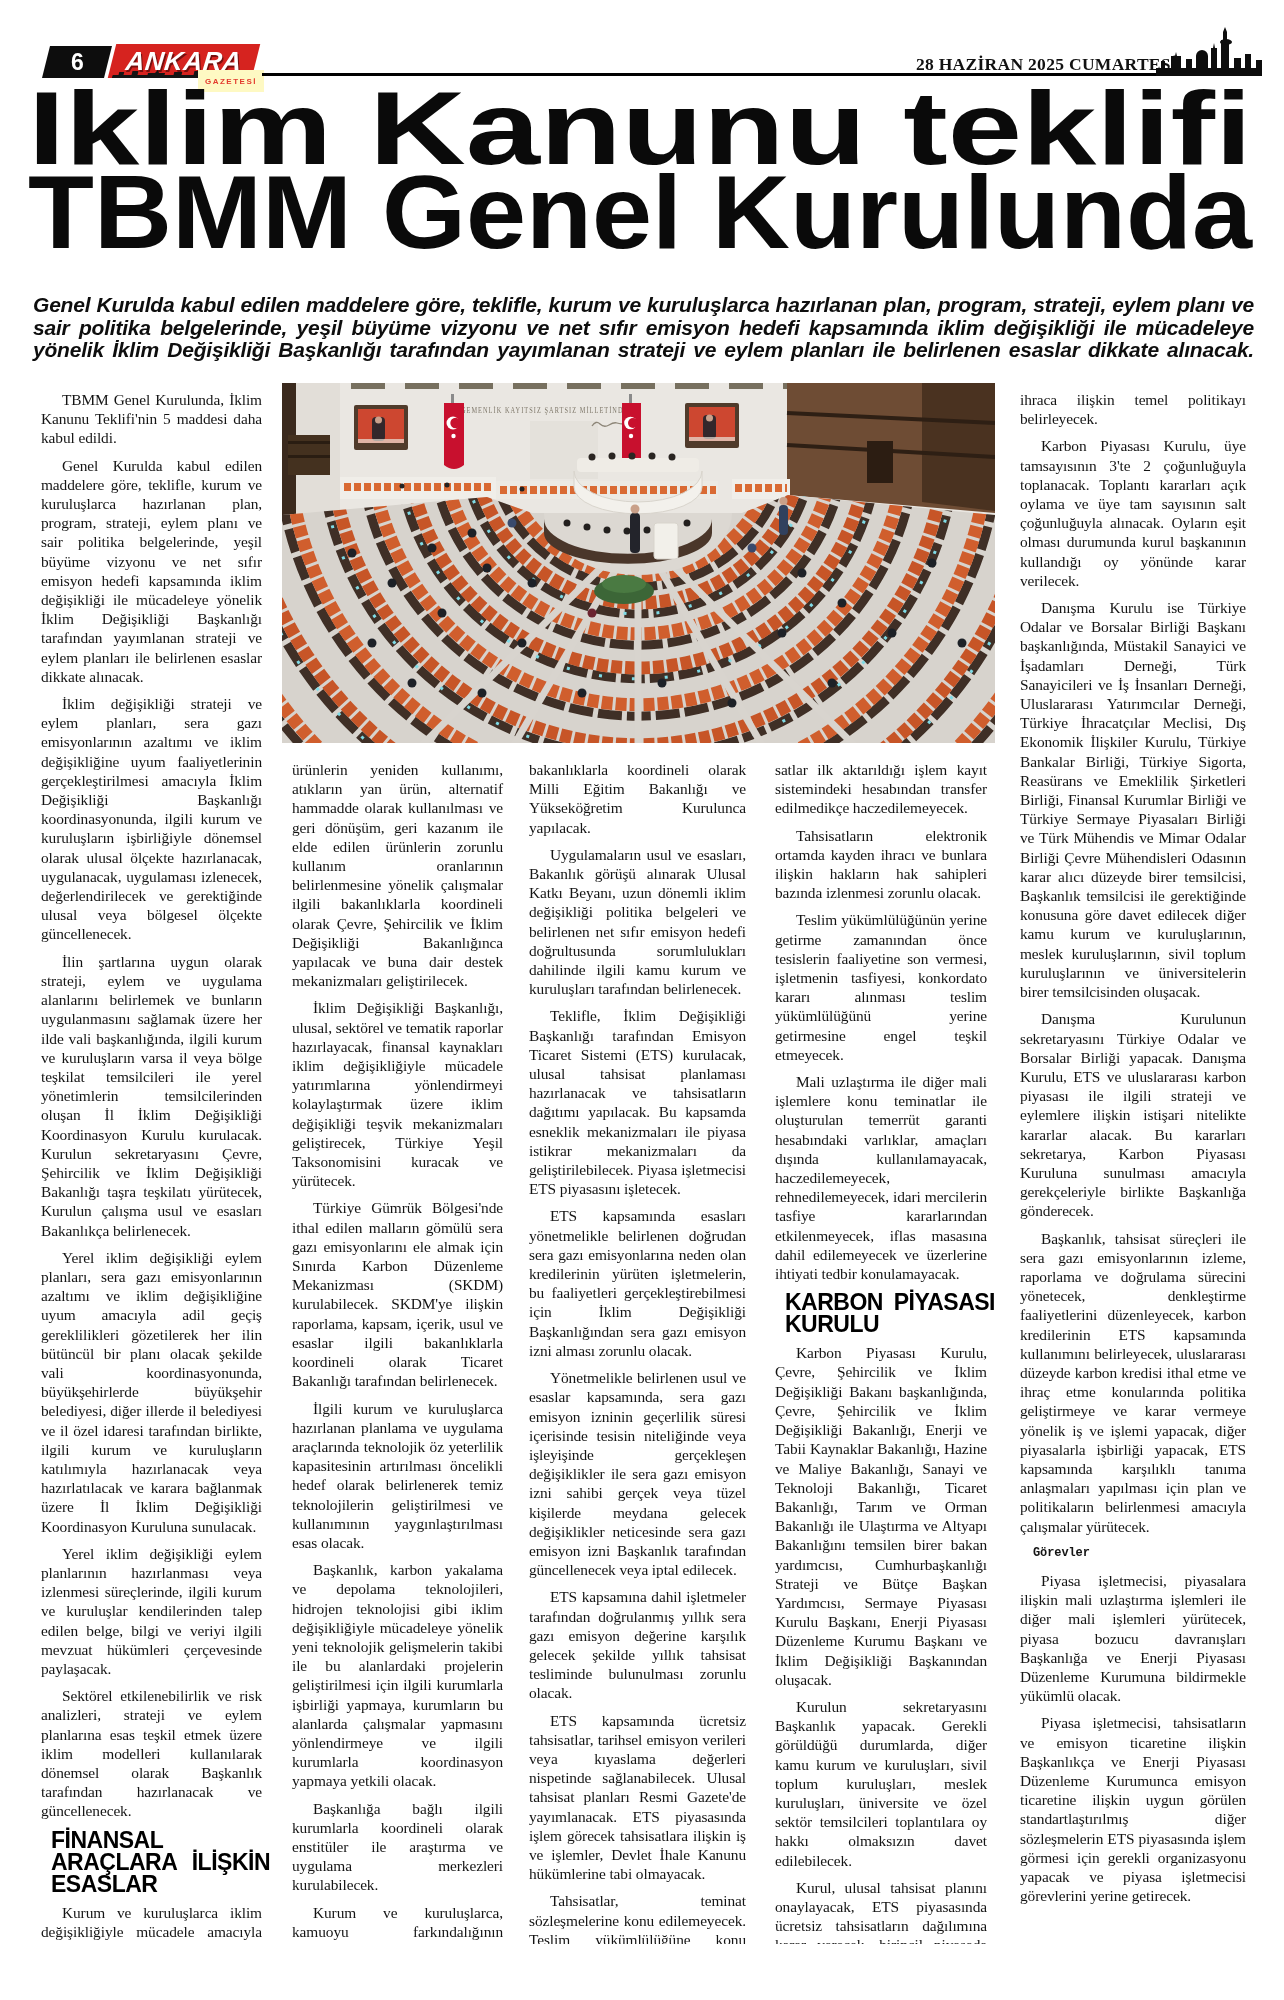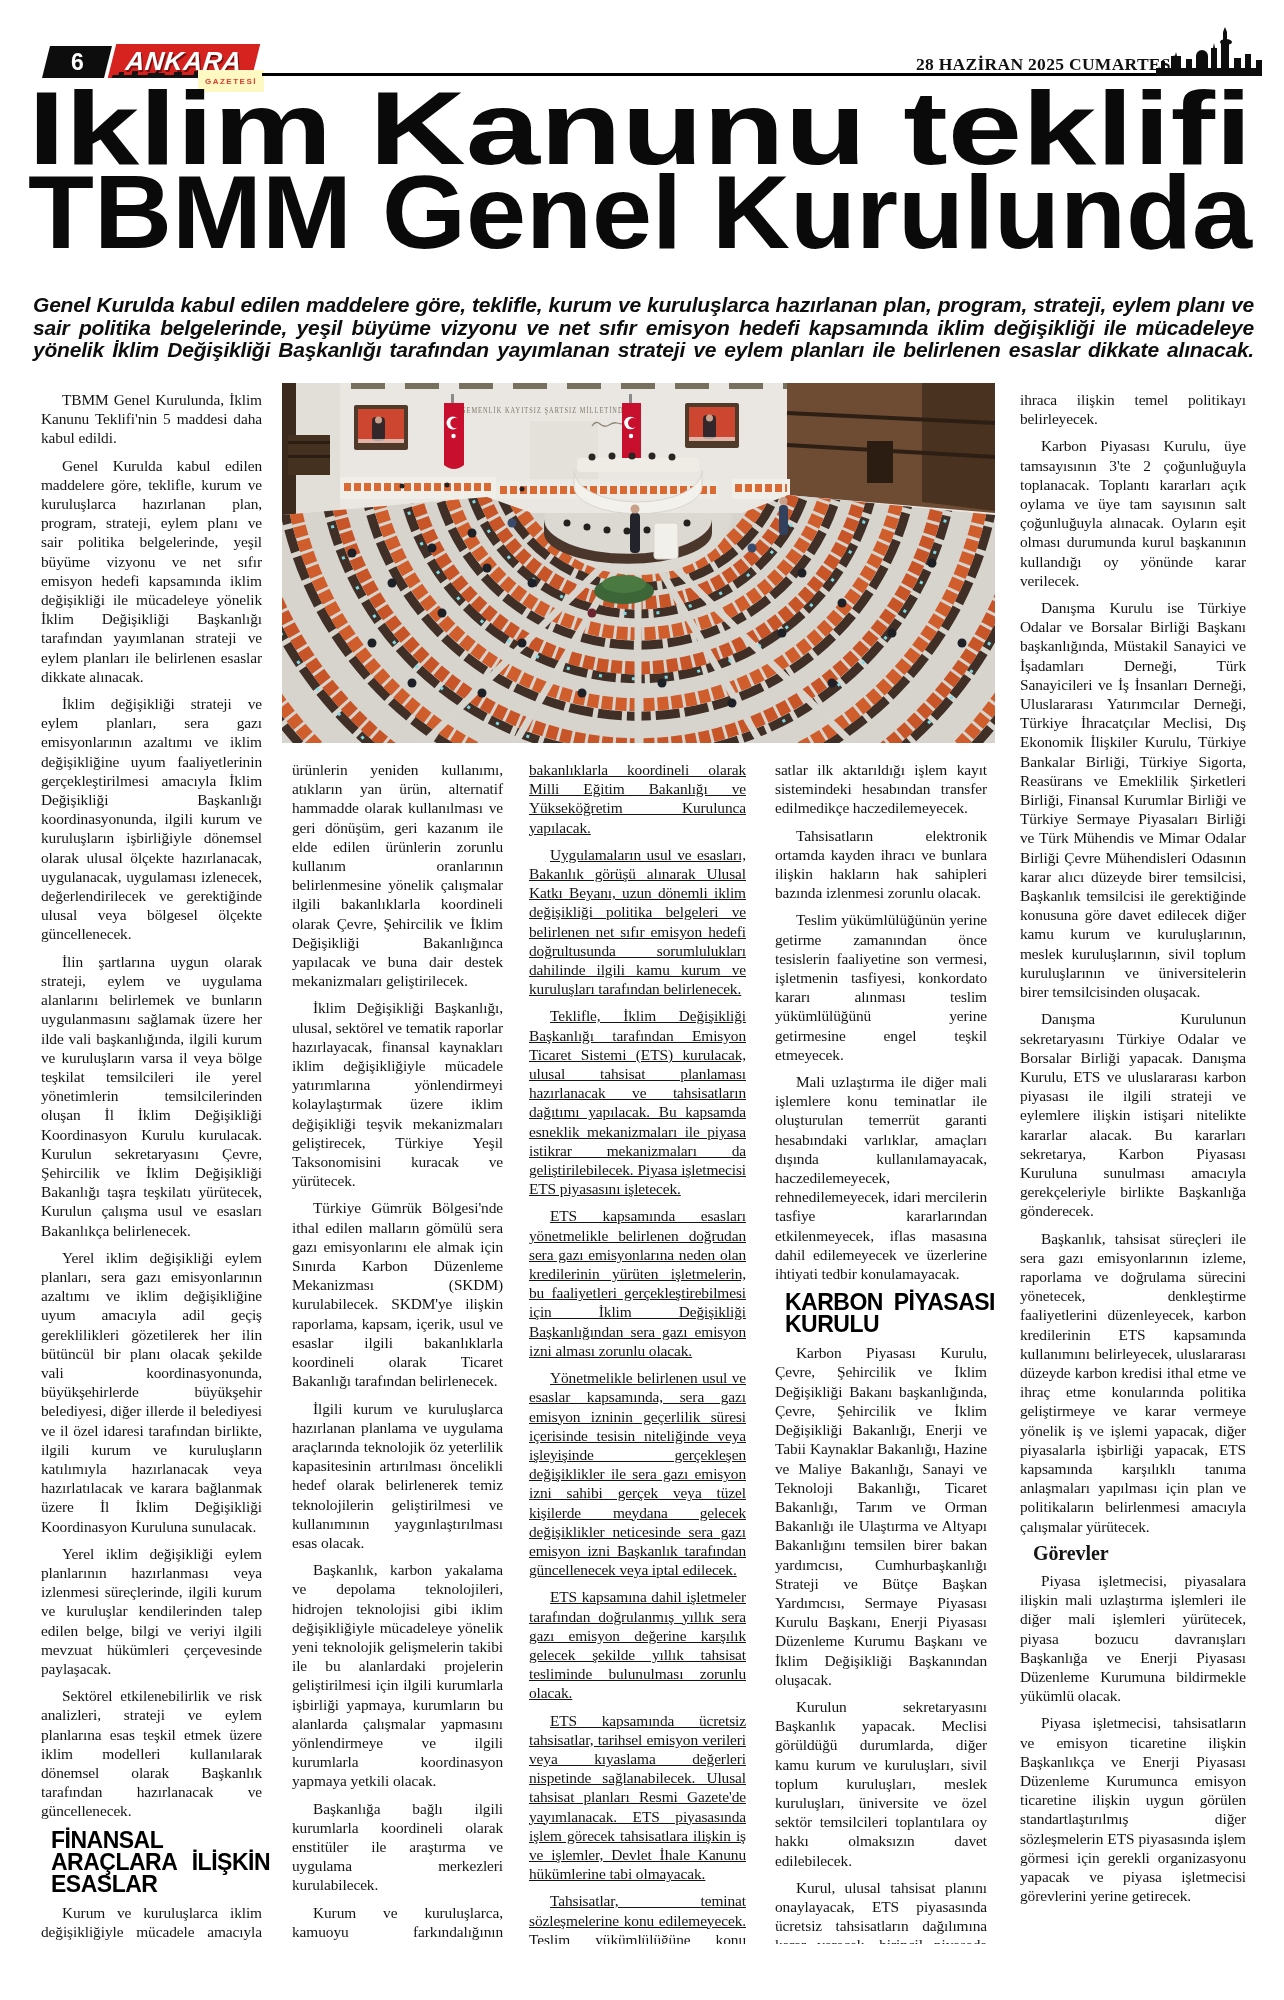--- a/index.html
+++ b/index.html
@@ -28,24 +28,24 @@
        text-align:justify;text-align-last:justify;color:#0e0e0e;}
   
   .photo{position:absolute;left:282px;top:383px;width:713px;height:360px;}
   
   .col{position:absolute;text-align:justify;font-size:15.4px;line-height:19.2px;
        letter-spacing:-.1px;overflow:hidden;}
   .bp{margin:8px;text-indent:21px;}
   .bp.cont{text-indent:0;}
   .subhead{font-family:"Liberation Sans",sans-serif;font-size:23px;line-height:22px;
        font-weight:bold;letter-spacing:-.5px;margin:7px 0 4px;padding-left:18px;color:#000;}
-  .runhead{font-weight:bold;margin:2px 0;text-indent:21px;font-size:20px;}
+  .runhead{font-weight:bold;margin:2px 0;text-indent:21px;font-size:12px;font-family:Liberation Mono, monospace;}
   #col1{left:33px;top:382px;width:237px;height:1562px;}
   #col2{left:284px;top:752px;width:227px;height:1192px;}
-  #col3{left:521px;top:752px;width:233px;height:1192px;text-decoration:underline;}
+  #col3{left:521px;top:752px;width:233px;height:1192px;}
   #col4{left:767px;top:752px;width:228px;height:1192px;}
   #col5{left:1012px;top:382px;width:242px;height:1566px;}
 </style>
 </head>
 <body>
 
 <div class="hdr-pagenum">
   <span>6</span>
 </div>
 <div class="hdr-brand">
@@ -267,21 +267,21 @@
     <p class="bp">ETS kapsamında ücretsiz tahsisatlar, tarihsel emisyon verileri veya kıyaslama değerleri nispetinde sağlanabilecek. Ulusal tahsisat planları Resmi Gazete'de yayımlanacak. ETS piyasasında işlem görecek tahsisatlara ilişkin iş ve işlemler, Devlet İhale Kanunu hükümlerine tabi olmayacak.</p>
     <p class="bp">Tahsisatlar, teminat sözleşmelerine konu edilemeyecek. Teslim yükümlülüğüne konu ücretsiz tahsi-</p>
   </div>
 <div id="col4" class="col">
     <p class="bp cont">satlar ilk aktarıldığı işlem kayıt sistemindeki hesabından transfer edilmedikçe haczedilemeyecek.</p>
     <p class="bp">Tahsisatların elektronik ortamda kayden ihracı ve bunlara ilişkin hakların hak sahipleri bazında izlenmesi zorunlu olacak.</p>
     <p class="bp">Teslim yükümlülüğünün yerine getirme zamanından önce tesislerin faaliyetine son vermesi, işletmenin tasfiyesi, konkordato kararı alınması teslim yükümlülüğünü yerine getirmesine engel teşkil etmeyecek.</p>
     <p class="bp">Mali uzlaştırma ile diğer mali işlemlere konu teminatlar ile oluşturulan temerrüt garanti hesabındaki varlıklar, amaçları dışında kullanılamayacak, haczedilemeyecek, rehnedilemeyecek, idari mercilerin tasfiye kararlarından etkilenmeyecek, iflas masasına dahil edilemeyecek ve üzerlerine ihtiyati tedbir konulamayacak.</p>
     <h3 class="subhead">KARBON PİYASASI KURULU</h3>
     <p class="bp">Karbon Piyasası Kurulu, Çevre, Şehircilik ve İklim Değişikliği Bakanı başkanlığında, Çevre, Şehircilik ve İklim Değişikliği Bakanlığı, Enerji ve Tabii Kaynaklar Bakanlığı, Hazine ve Maliye Bakanlığı, Sanayi ve Teknoloji Bakanlığı, Ticaret Bakanlığı, Tarım ve Orman Bakanlığı ile Ulaştırma ve Altyapı Bakanlığını temsilen birer bakan yardımcısı, Cumhurbaşkanlığı Strateji ve Bütçe Başkan Yardımcısı, Sermaye Piyasası Kurulu Başkanı, Enerji Piyasası Düzenleme Kurumu Başkanı ve İklim Değişikliği Başkanından oluşacak.</p>
-    <p class="bp">Kurulun sekretaryasını Başkanlık yapacak. Meclisi görüldüğü durumlarda, diğer kamu kurum ve kuruluşları, sivil toplum kuruluşları, meslek kuruluşları, üniversite ve özel sektör temsilcileri toplantılara oy hakkı olmaksızın davet edilebilecek.</p>
+    <p class="bp">Kurulun sekretaryasını Başkanlık yapacak. Gerekli görüldüğü durumlarda, diğer kamu kurum ve kuruluşları, sivil toplum kuruluşları, meslek kuruluşları, üniversite ve özel sektör temsilcileri toplantılara oy hakkı olmaksızın davet edilebilecek.</p>
     <p class="bp">Kurul, ulusal tahsisat planını onaylayacak, ETS piyasasında ücretsiz tahsisatların dağılımına karar verecek, birincil piyasada satışa sunulacak tahsisat miktarını tespit edecek, ETS kapsamında hangi oranda denkleştirme işlemlerinin kullanılabileceğine karar verecek, ETS ile ilgili plan, politika, strateji ve eylemleri belirleyecek, uluslararası karbon piyasasına konu olacak sektör, proje ve faaliyetleri tespit edecek, ilgili sınırlamaları, ithal ve</p>
   </div>
 <div id="col5" class="col">
     <p class="bp cont">ihraca ilişkin temel politikayı belirleyecek.</p>
     <p class="bp">Karbon Piyasası Kurulu, üye tamsayısının 3'te 2 çoğunluğuyla toplanacak. Toplantı kararları açık oylama ve üye tam sayısının salt çoğunluğuyla alınacak. Oyların eşit olması durumunda kurul başkanının kullandığı oy yönünde karar verilecek.</p>
     <p class="bp">Danışma Kurulu ise Türkiye Odalar ve Borsalar Birliği Başkanı başkanlığında, Müstakil Sanayici ve İşadamları Derneği, Türk Sanayicileri ve İş İnsanları Derneği, Uluslararası Yatırımcılar Derneği, Türkiye İhracatçılar Meclisi, Dış Ekonomik İlişkiler Kurulu, Türkiye Bankalar Birliği, Türkiye Sigorta, Reasürans ve Emeklilik Şirketleri Birliği, Finansal Kurumlar Birliği ve Türkiye Sermaye Piyasaları Birliği ve Türk Mühendis ve Mimar Odalar Birliği Çevre Mühendisleri Odasının karar alıcı düzeyde birer temsilcisi, Başkanlık temsilcisi ile gerektiğinde konusuna göre davet edilecek diğer kamu kurum ve kuruluşlarının, meslek kuruluşlarının, sivil toplum kuruluşlarının ve üniversitelerin birer temsilcisinden oluşacak.</p>
     <p class="bp">Danışma Kurulunun sekretaryasını Türkiye Odalar ve Borsalar Birliği yapacak. Danışma Kurulu, ETS ve uluslararası karbon piyasası ile ilgili strateji ve eylemlere ilişkin istişari nitelikte kararlar alacak. Bu kararları sekretarya, Karbon Piyasası Kuruluna sunulması amacıyla gerekçeleriyle birlikte Başkanlığa gönderecek.</p>
     <p class="bp">Başkanlık, tahsisat süreçleri ile sera gazı emisyonlarının izleme, raporlama ve doğrulama sürecini yönetecek, denkleştirme faaliyetlerini düzenleyecek, karbon kredilerinin ETS kapsamında kullanımını belirleyecek, uluslararası düzeyde karbon kredisi ithal etme ve ihraç etme konularında politika geliştirmeye ve karar vermeye yönelik iş ve işlemi yapacak, diğer piyasalarla işbirliği yapacak, ETS kapsamında karşılıklı tanıma anlaşmaları yapılması için plan ve politikaların belirlenmesi amacıyla çalışmalar yürütecek.</p>
     <h4 class="runhead">Görevler</h4>
     <p class="bp">Piyasa işletmecisi, piyasalara ilişkin mali uzlaştırma işlemleri ile diğer mali işlemleri yürütecek, piyasa bozucu davranışları Başkanlığa ve Enerji Piyasası Düzenleme Kurumuna bildirmekle yükümlü olacak.</p>

